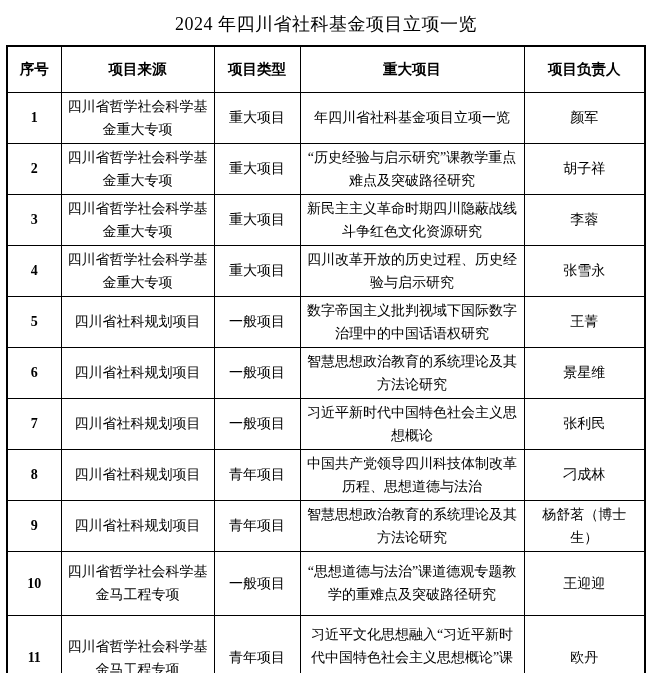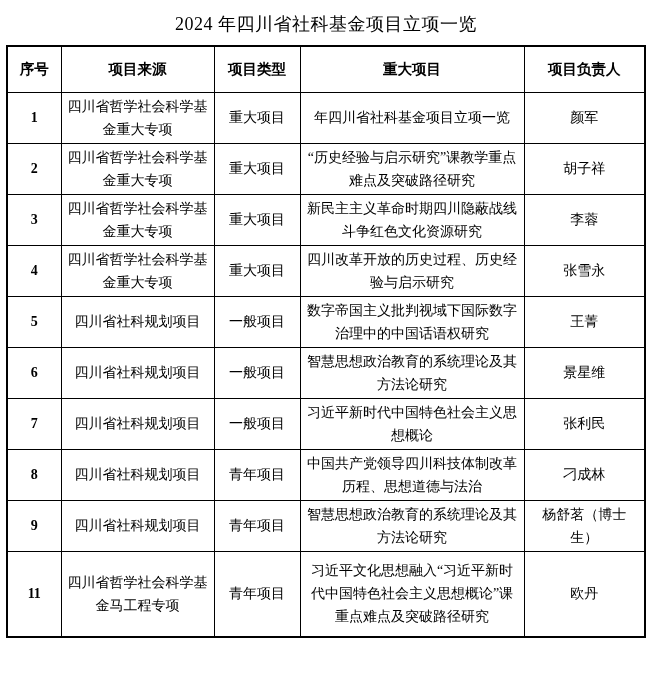--- a/index.html
+++ b/index.html
@@ -128,20 +128,27 @@
         <td>中国共产党领导四川科技体制改革历程、思想道德与法治</td>
         <td>刁成林</td>
       </tr>
       <tr class="r-std">
         <td class="num">9</td>
         <td>四川省社科规划项目</td>
         <td>青年项目</td>
         <td>智慧思想政治教育的系统理论及其方法论研究</td>
         <td>杨舒茗（博士生）</td>
       </tr>
+      <tr class="r-md">
+        <td class="num">10</td>
+        <td>四川省哲学社会科学基金马工程专项</td>
+        <td>一般项目</td>
+        <td>“思想道德与法治”课道德观专题教学的重难点及突破路径研究</td>
+        <td>王迎迎</td>
+      </tr>
       <tr class="r-lg">
         <td class="num">11</td>
         <td>四川省哲学社会科学基金马工程专项</td>
         <td>青年项目</td>
         <td>习近平文化思想融入“习近平新时代中国特色社会主义思想概论”课重点难点及突破路径研究</td>
         <td>欧丹</td>
       </tr>
     </tbody>
   </table>
 </div>

